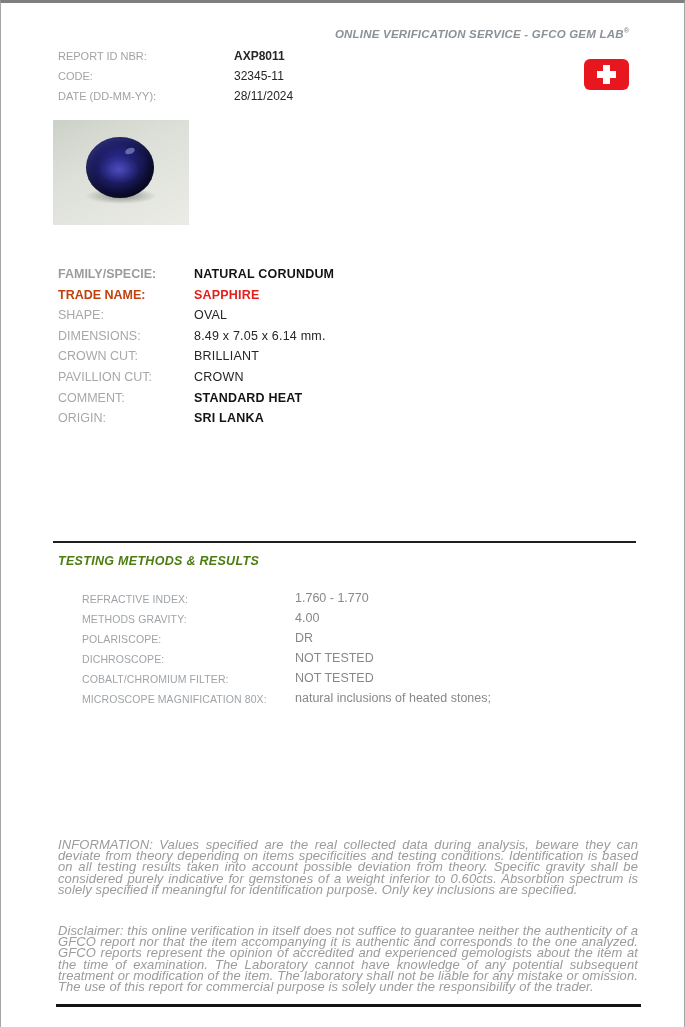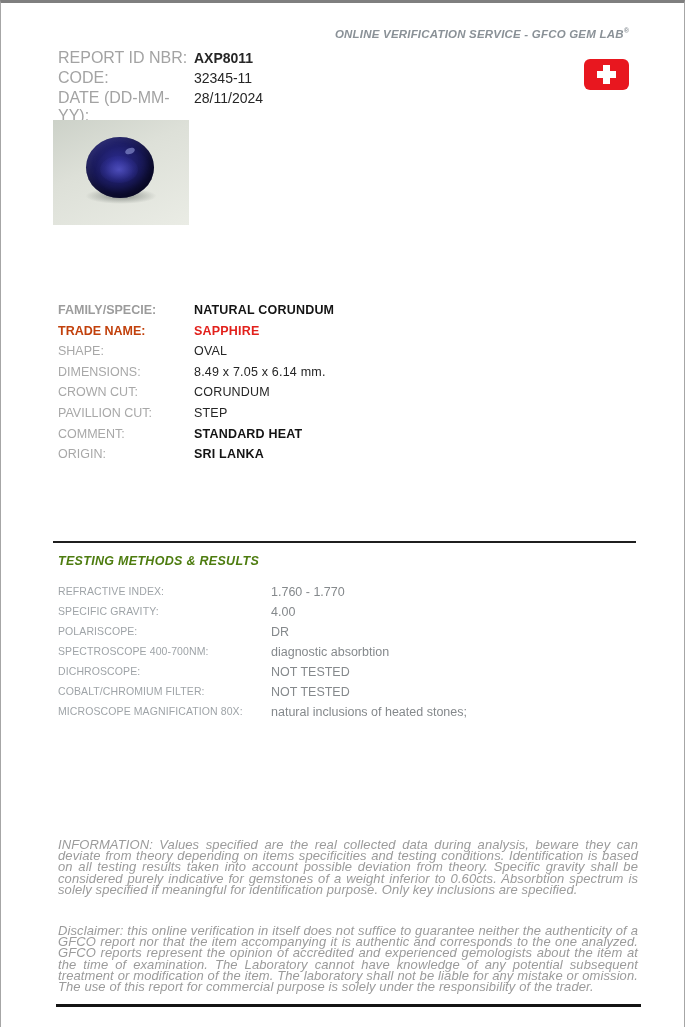--- a/index.html
+++ b/index.html
@@ -36,23 +36,23 @@
   }
   .flag .cross-h {
     position: absolute; left: 50%; top: 50%;
     width: 19px; height: 7px; margin: -3.5px 0 0 -9.5px;
     background: #ffffff; display: block;
   }
   .report-fields { position: absolute; left: 57px; top: 46px; }
   .report-fields .field-row { display: flex; align-items: baseline; height: 20px; }
   .report-fields .f-label {
     width: 136px; flex: 0 0 136px;
-    font-size: 16px; color: #a3a3a3;
-  }
-  .report-fields .f-value { font-size: 14px; color: #262626; }
+    font-size: 11px; color: #a3a3a3;
+  }
+  .report-fields .f-value { font-size: 12px; color: #262626; margin-left: 40px; }
   
   .photo {
     position: absolute; left: 52px; top: 117px;
     width: 136px; height: 105px;
     background: linear-gradient(155deg, #ccd1c8 0%, #dde0d8 40%, #eaece5 100%);
     overflow: hidden;
   }
   .gem-shadow {
     position: absolute; left: 32px; top: 68px;
     width: 72px; height: 16px; border-radius: 50%;
@@ -69,39 +69,39 @@
     width: 38px; height: 27px; border-radius: 50%;
     background: radial-gradient(ellipse at 50% 50%, rgba(90,90,205,0.75) 0%, rgba(55,55,160,0.35) 55%, rgba(55,55,160,0) 80%);
   }
   .gem-glint {
     position: absolute; left: 72px; top: 28px;
     width: 10px; height: 6px; border-radius: 50%;
     transform: rotate(-20deg);
     background: rgba(170,180,240,0.5);
   }
   
-  .ident { position: absolute; left: 57px; top: 264px; margin-top: 36px; }
+  .ident { position: absolute; left: 57px; top: 264px; }
   .ident .field-row { display: flex; align-items: baseline; height: 20.6px; }
   .ident .f-label {
     width: 136px; flex: 0 0 136px;
     font-size: 12.5px; color: #a8a8a8;
   }
   .ident .f-value { font-size: 12.5px; color: #262626; letter-spacing: 0.2px; }
   
   .divider {
     position: absolute; left: 52px; top: 538px;
     width: 583px; height: 2px; background: #1f1f1f;
   }
   .test-title {
     position: absolute; left: 57px; top: 551px;
     font-size: 12.5px; font-style: italic; font-weight: 700;
     color: #4d7c0f; letter-spacing: 0.3px;
   }
   .tests { position: absolute; left: 57px; top: 582px; }
-  .tests .field-row { display: flex; align-items: flex-start; height: 20px; }
+  .tests .field-row { display: flex; align-items: flex-end; height: 20px; margin-left: 24px; }
   .tests .f-label {
     width: 213px; flex: 0 0 213px;
     font-size: 10.5px; color: #9fa4a8; letter-spacing: 0.1px;
   }
   .tests .f-value { font-size: 12.5px; color: #85898c; }
   
   .note {
     position: absolute; left: 57px; width: 580px;
     font-size: 13px; font-style: italic; color: #9b9b9b;
     line-height: 11.2px; text-align: justify; letter-spacing: 0.1px;
@@ -171,26 +171,26 @@
         <span class="f-value">OVAL</span>
       </div>
 
       <div class="field-row">
         <span class="f-label">DIMENSIONS:</span>
         <span class="f-value">8.49 x 7.05 x 6.14 mm.</span>
       </div>
 
       <div class="field-row">
         <span class="f-label">CROWN CUT:</span>
-        <span class="f-value">CORUNDUM</span>
+        <span class="f-value">BRILLIANT</span>
       </div>
 
       <div class="field-row">
         <span class="f-label">PAVILLION CUT:</span>
-        <span class="f-value">STEP</span>
+        <span class="f-value">CROWN</span>
       </div>
 
       <div class="field-row">
         <span class="f-label">COMMENT:</span>
         <span class="f-value" style="font-weight: 700; color: rgb(20, 20, 20);">STANDARD HEAT</span>
       </div>
 
       <div class="field-row">
         <span class="f-label">ORIGIN:</span>
         <span class="f-value" style="font-weight: 700; color: rgb(20, 20, 20);">SRI LANKA</span>
@@ -202,33 +202,29 @@
   <div class="test-title">TESTING METHODS &amp; RESULTS</div>
 
   <div class="tests">
 
       <div class="field-row">
         <span class="f-label">REFRACTIVE INDEX:</span>
         <span class="f-value">1.760 - 1.770</span>
       </div>
 
       <div class="field-row">
-        <span class="f-label">SPECIFIC GRAVITY:</span>
+        <span class="f-label">METHODS GRAVITY:</span>
         <span class="f-value">4.00</span>
       </div>
 
       <div class="field-row">
         <span class="f-label">POLARISCOPE:</span>
         <span class="f-value">DR</span>
       </div>
 
-      <div class="field-row">
-        <span class="f-label">SPECTROSCOPE 400-700NM:</span>
-        <span class="f-value">diagnostic absorbtion</span>
-      </div>
 
 
       <div class="field-row">
         <span class="f-label">DICHROSCOPE:</span>
         <span class="f-value">NOT TESTED</span>
       </div>
 
       <div class="field-row">
         <span class="f-label">COBALT/CHROMIUM FILTER:</span>
         <span class="f-value">NOT TESTED</span>

